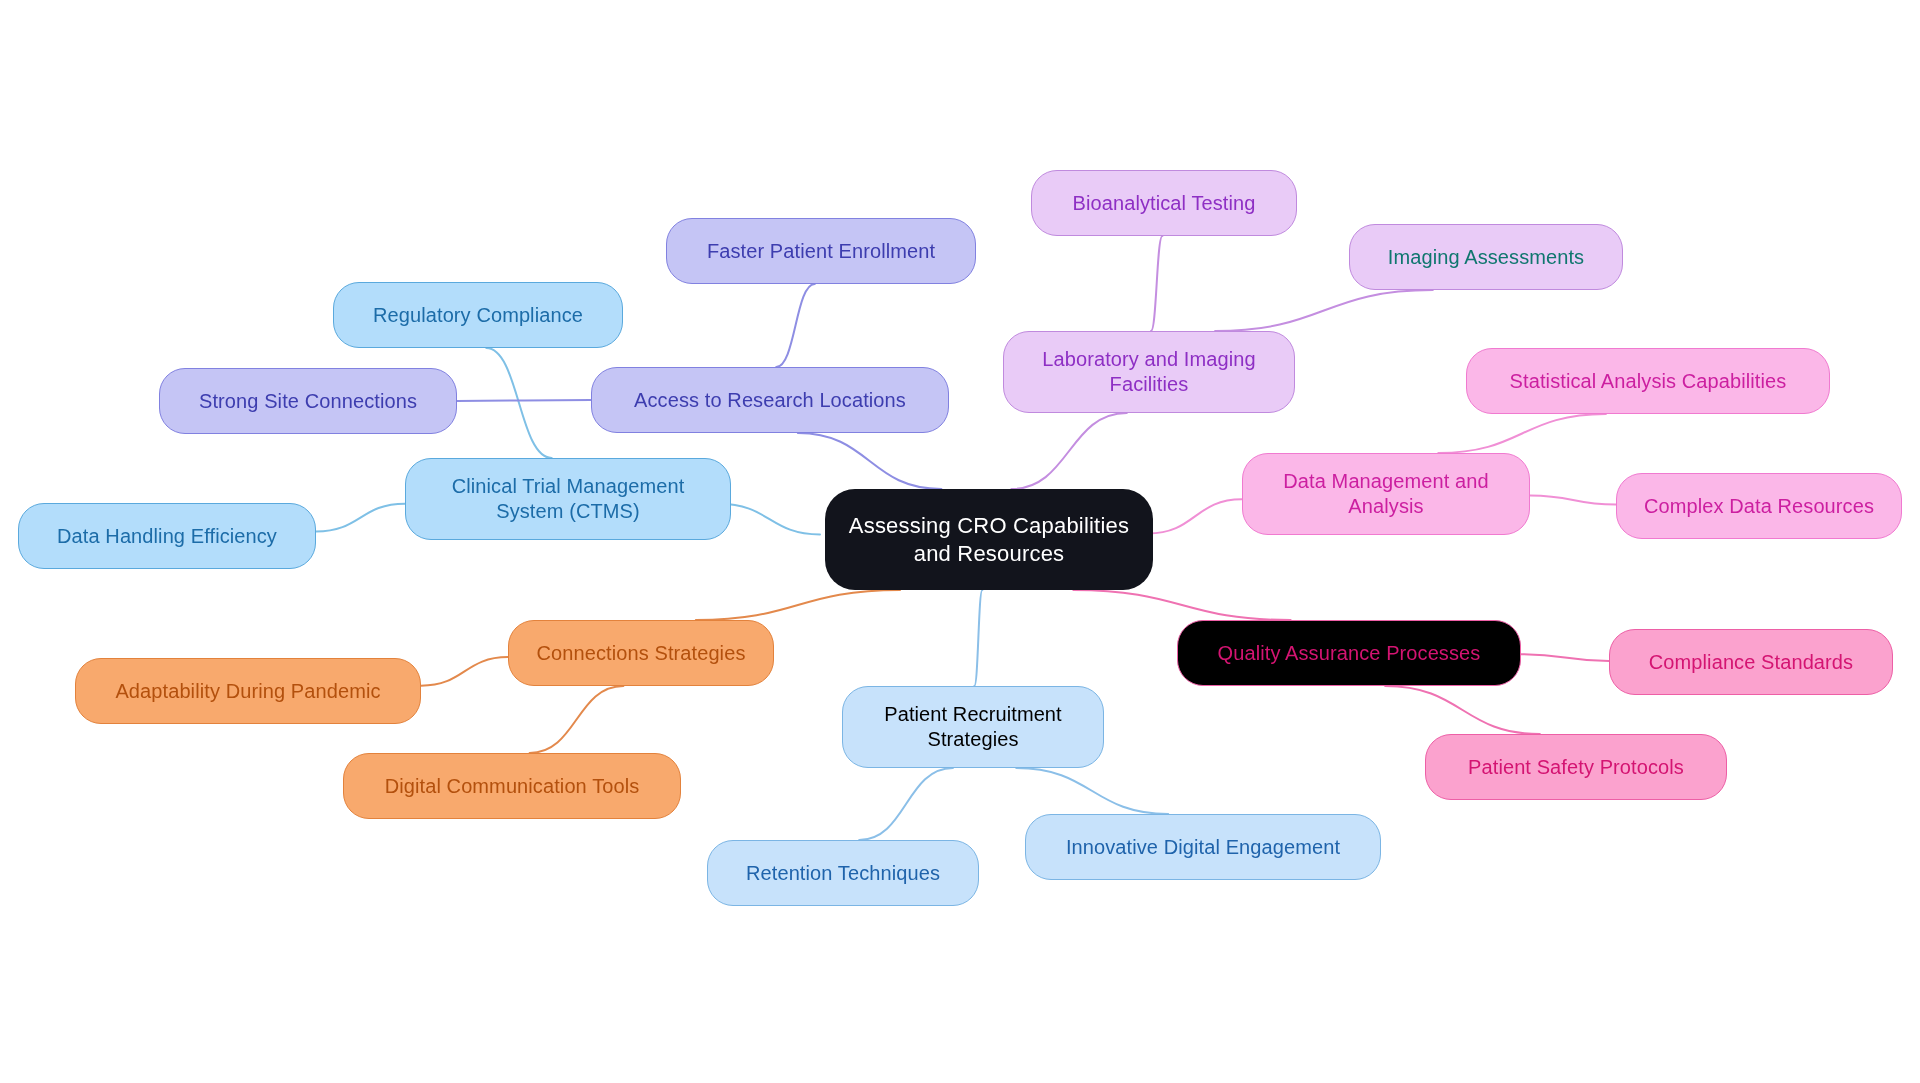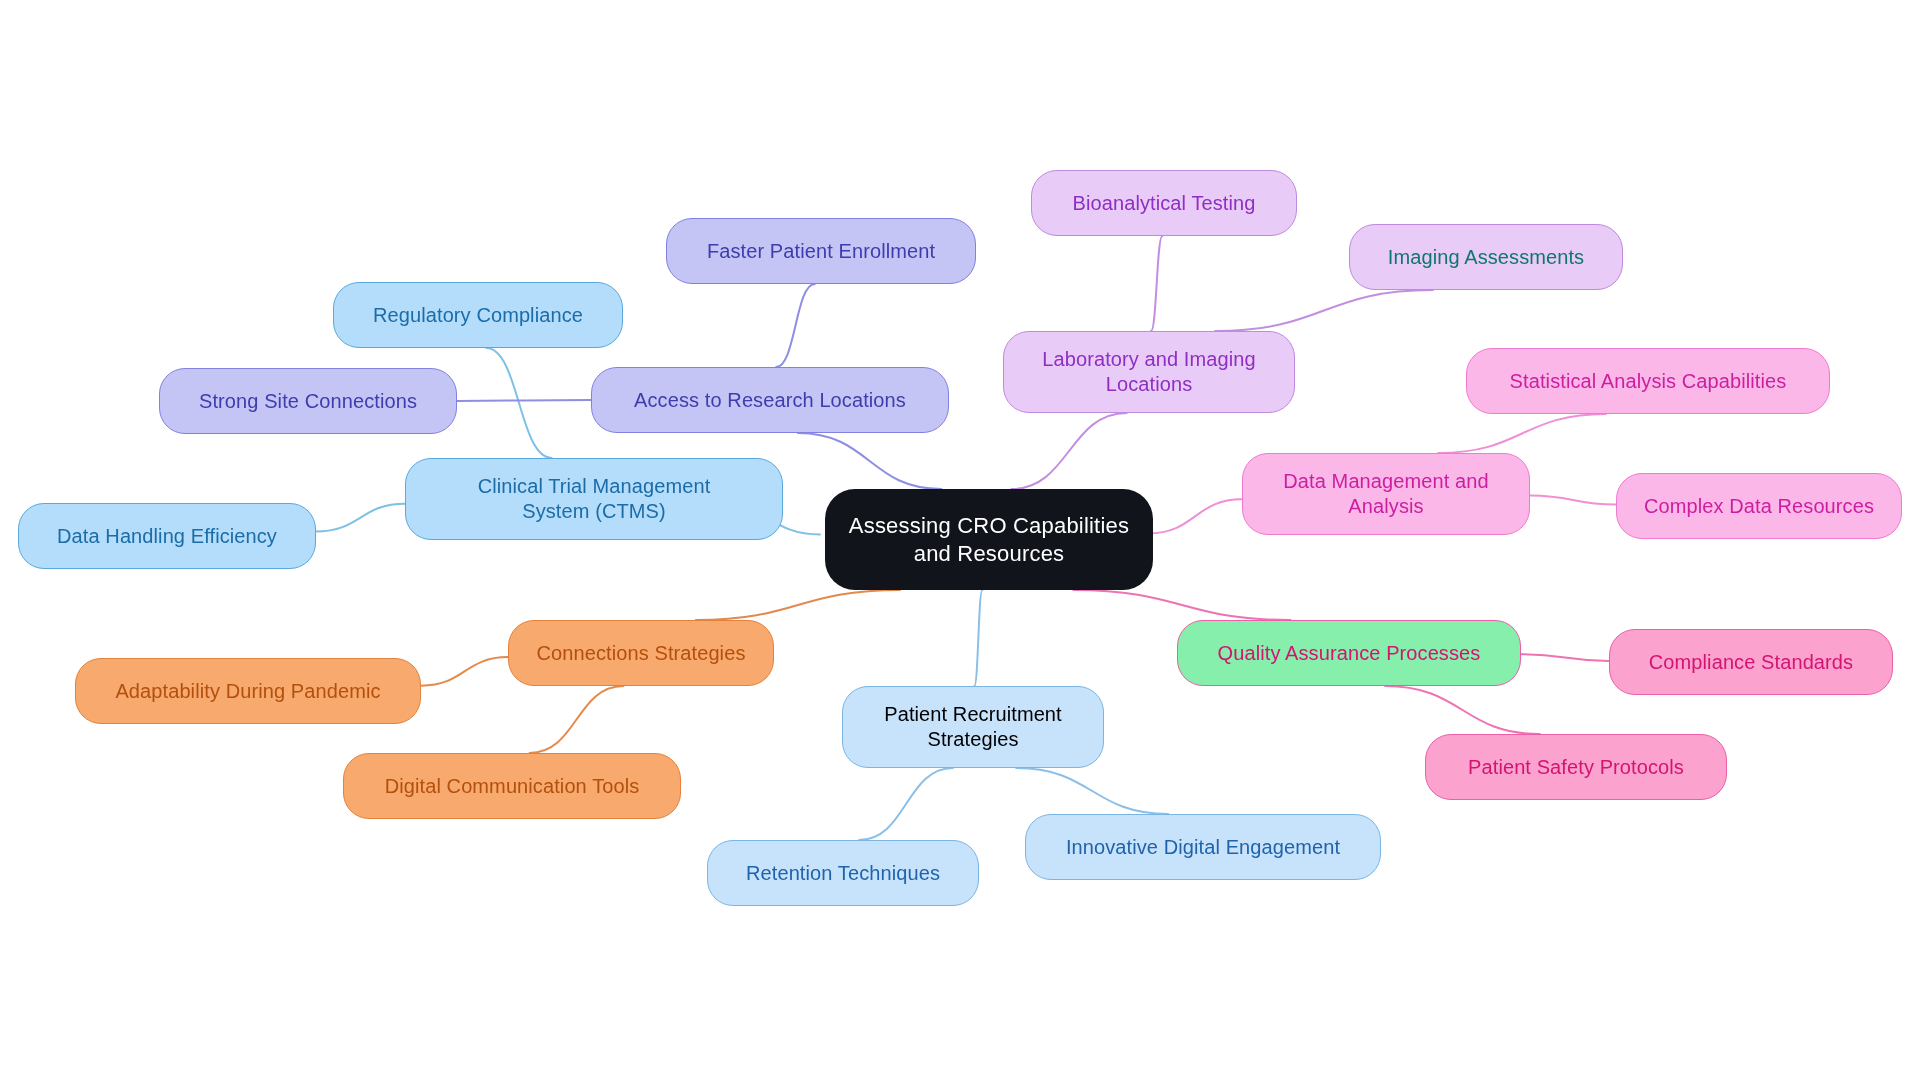--- a/index.html
+++ b/index.html
@@ -69,36 +69,36 @@
       <path d="M 900.0632158590308 590 C 797.9564977973569 590, 797.9564977973569 620, 695.8497797356828 620" fill="none" stroke="#e3894c" stroke-width="2" stroke-linecap="round"></path>
       <path d="M 508 657.1152162849872 C 464.5 657.1152162849872, 464.5 685.6471246819339, 421 685.6471246819339" fill="none" stroke="#e3894c" stroke-width="2" stroke-linecap="round"></path>
       <path d="M 623.3958646616542 686 C 576.5 686, 576.5 753, 529.6041353383458 753" fill="none" stroke="#e3894c" stroke-width="2" stroke-linecap="round"></path>
       <path d="M 982.3705333333334 590 C 978.3467333333333 590, 978.3467333333333 686, 974.3229333333334 686" fill="none" stroke="#8bbfe8" stroke-width="2" stroke-linecap="round"></path>
       <path d="M 952.9212328767123 768 C 906.041095890411 768, 906.041095890411 840, 859.1609589041096 840" fill="none" stroke="#8bbfe8" stroke-width="2" stroke-linecap="round"></path>
       <path d="M 1016.2208333333333 768 C 1092.2166666666667 768, 1092.2166666666667 814, 1168.2125 814" fill="none" stroke="#8bbfe8" stroke-width="2" stroke-linecap="round"></path>
     </svg>
   <div id="nodes">
       <div class="node root" style="left: 825px; top: 489px; width: 328px; height: 101px; background: rgb(18, 20, 28); border-color: rgb(18, 20, 28); color: rgb(255, 255, 255); font-size: 22px;">Assessing CRO Capabilities
 and Resources</div>
-      <div class="node" style="left: 405px; top: 458px; width: 378px; height: 82px; background: rgb(179, 221, 251); border-color: rgb(90, 169, 221); color: rgb(28, 108, 168); font-size: 20px;">Clinical Trial Management
+      <div class="node" style="left: 405px; top: 458px; width: 326px; height: 82px; background: rgb(179, 221, 251); border-color: rgb(90, 169, 221); color: rgb(28, 108, 168); font-size: 20px;">Clinical Trial Management
 System (CTMS)</div>
       <div class="node" style="left: 333px; top: 282px; width: 290px; height: 66px; background: rgb(179, 221, 251); border-color: rgb(90, 169, 221); color: rgb(28, 108, 168); font-size: 20px;">Regulatory Compliance</div>
       <div class="node" style="left: 18px; top: 503px; width: 298px; height: 66px; background: rgb(179, 221, 251); border-color: rgb(90, 169, 221); color: rgb(28, 108, 168); font-size: 20px;">Data Handling Efficiency</div>
       <div class="node" style="left: 591px; top: 367px; width: 358px; height: 66px; background: rgb(197, 197, 245); border-color: rgb(129, 129, 224); color: rgb(61, 61, 175); font-size: 20px;">Access to Research Locations</div>
       <div class="node" style="left: 666px; top: 218px; width: 310px; height: 66px; background: rgb(197, 197, 245); border-color: rgb(129, 129, 224); color: rgb(61, 61, 175); font-size: 20px;">Faster Patient Enrollment</div>
       <div class="node" style="left: 159px; top: 368px; width: 298px; height: 66px; background: rgb(197, 197, 245); border-color: rgb(129, 129, 224); color: rgb(61, 61, 175); font-size: 20px;">Strong Site Connections</div>
       <div class="node" style="left: 1003px; top: 331px; width: 292px; height: 82px; background: rgb(233, 203, 247); border-color: rgb(192, 138, 222); color: rgb(142, 47, 196); font-size: 20px;">Laboratory and Imaging
-Locations</div>
+Facilities</div>
       <div class="node" style="left: 1031px; top: 170px; width: 266px; height: 66px; background: rgb(233, 203, 247); border-color: rgb(192, 138, 222); color: rgb(142, 47, 196); font-size: 20px;">Bioanalytical Testing</div>
       <div class="node" style="left: 1349px; top: 224px; width: 274px; height: 66px; background: rgb(233, 203, 247); border-color: rgb(192, 138, 222); color: #0f766e; font-size: 20px;">Imaging Assessments</div>
       <div class="node" style="left: 1242px; top: 453px; width: 288px; height: 82px; background: rgb(251, 183, 232); border-color: rgb(240, 122, 208); color: rgb(204, 31, 160); font-size: 20px;">Data Management and
 Analysis</div>
       <div class="node" style="left: 1466px; top: 348px; width: 364px; height: 66px; background: rgb(251, 183, 232); border-color: rgb(240, 122, 208); color: rgb(204, 31, 160); font-size: 20px;">Statistical Analysis Capabilities</div>
       <div class="node" style="left: 1616px; top: 473px; width: 286px; height: 66px; background: rgb(251, 183, 232); border-color: rgb(240, 122, 208); color: rgb(204, 31, 160); font-size: 20px;">Complex Data Resources</div>
-      <div class="node" style="left: 1177px; top: 620px; width: 344px; height: 66px; background: #86efac; border-color: rgb(237, 95, 166); color: rgb(212, 20, 114); font-size: 20px;">Quality Assurance Processes</div>
+      <div class="node" style="left: 1177px; top: 620px; width: 344px; height: 66px; background: #000000; border-color: rgb(237, 95, 166); color: rgb(212, 20, 114); font-size: 20px;">Quality Assurance Processes</div>
       <div class="node" style="left: 1609px; top: 629px; width: 284px; height: 66px; background: rgb(251, 162, 206); border-color: rgb(237, 95, 166); color: rgb(212, 20, 114); font-size: 20px;">Compliance Standards</div>
       <div class="node" style="left: 1425px; top: 734px; width: 302px; height: 66px; background: rgb(251, 162, 206); border-color: rgb(237, 95, 166); color: rgb(212, 20, 114); font-size: 20px;">Patient Safety Protocols</div>
       <div class="node" style="left: 508px; top: 620px; width: 266px; height: 66px; background: rgb(248, 169, 109); border-color: rgb(227, 130, 60); color: rgb(179, 80, 13); font-size: 20px;">Connections Strategies</div>
       <div class="node" style="left: 75px; top: 658px; width: 346px; height: 66px; background: rgb(248, 169, 109); border-color: rgb(227, 130, 60); color: rgb(179, 80, 13); font-size: 20px;">Adaptability During Pandemic</div>
       <div class="node" style="left: 343px; top: 753px; width: 338px; height: 66px; background: rgb(248, 169, 109); border-color: rgb(227, 130, 60); color: rgb(179, 80, 13); font-size: 20px;">Digital Communication Tools</div>
       <div class="node" style="left: 842px; top: 686px; width: 262px; height: 82px; background: rgb(199, 226, 251); border-color: rgb(123, 181, 228); color: #000000; font-size: 20px;">Patient Recruitment
 Strategies</div>
       <div class="node" style="left: 707px; top: 840px; width: 272px; height: 66px; background: rgb(199, 226, 251); border-color: rgb(123, 181, 228); color: rgb(31, 99, 171); font-size: 20px;">Retention Techniques</div>
       <div class="node" style="left: 1025px; top: 814px; width: 356px; height: 66px; background: rgb(199, 226, 251); border-color: rgb(123, 181, 228); color: rgb(31, 99, 171); font-size: 20px;">Innovative Digital Engagement</div>
     </div>

